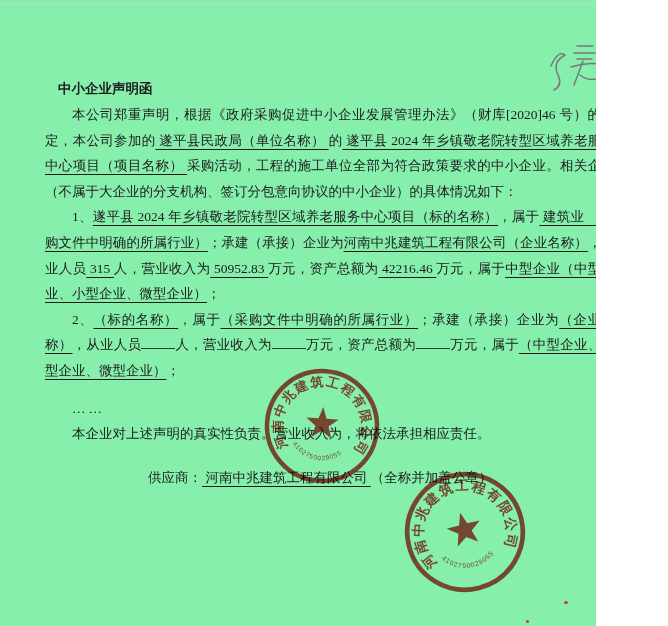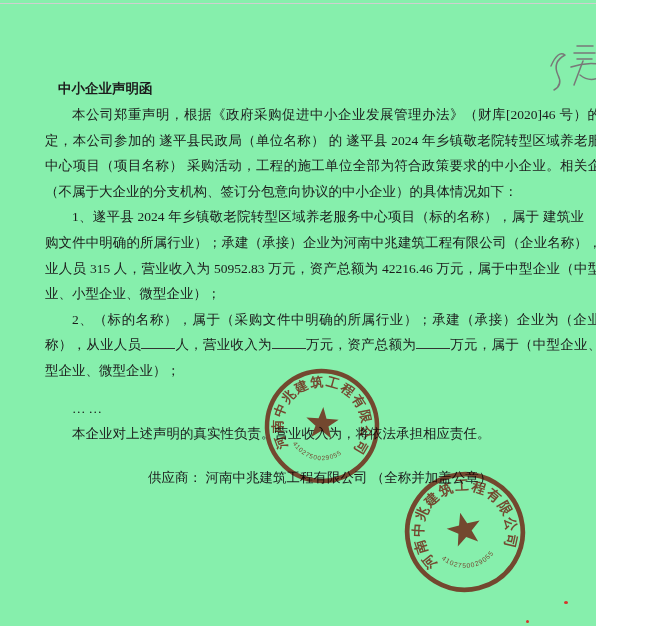--- a/index.html
+++ b/index.html
@@ -22,21 +22,21 @@
   .doc-title{
     font-family:"Liberation Sans","DejaVu Sans",sans-serif;
     font-size:13.5px;font-weight:bold;margin:0 0 0 13px;line-height:26px;
   }
   .content p{margin:0;text-indent:2em;}
   p.ellipsis-line{margin-top:12px;letter-spacing:3px;}
   p.closing-1{margin-top:6px;}
   .sign-block{margin-top:17px;margin-left:103px;text-align:left;line-height:28.5px;}
   .sign-block p{text-indent:0;}
 
-  .u{text-underline-offset:3.5px;text-decoration-thickness:1px;}
+  .u{text-decoration:underline;text-underline-offset:3.5px;text-decoration-thickness:1px;}
   .blank{display:inline-block;height:1em;border-bottom:1px solid #333;text-decoration:none;vertical-align:baseline;}
 
   .stamp{position:absolute;mix-blend-mode:multiply;opacity:.88;}
   .stamp-1{left:262px;top:366px;width:120px;height:120px;transform:rotate(4deg);}
   .stamp-2{left:402px;top:469px;width:126px;height:126px;transform:rotate(-14deg);}
   .stamp svg{width:100%;height:100%;}
   .stamp text{
     font-family:"Liberation Sans","DejaVu Sans",sans-serif;
     font-weight:bold;
   }

